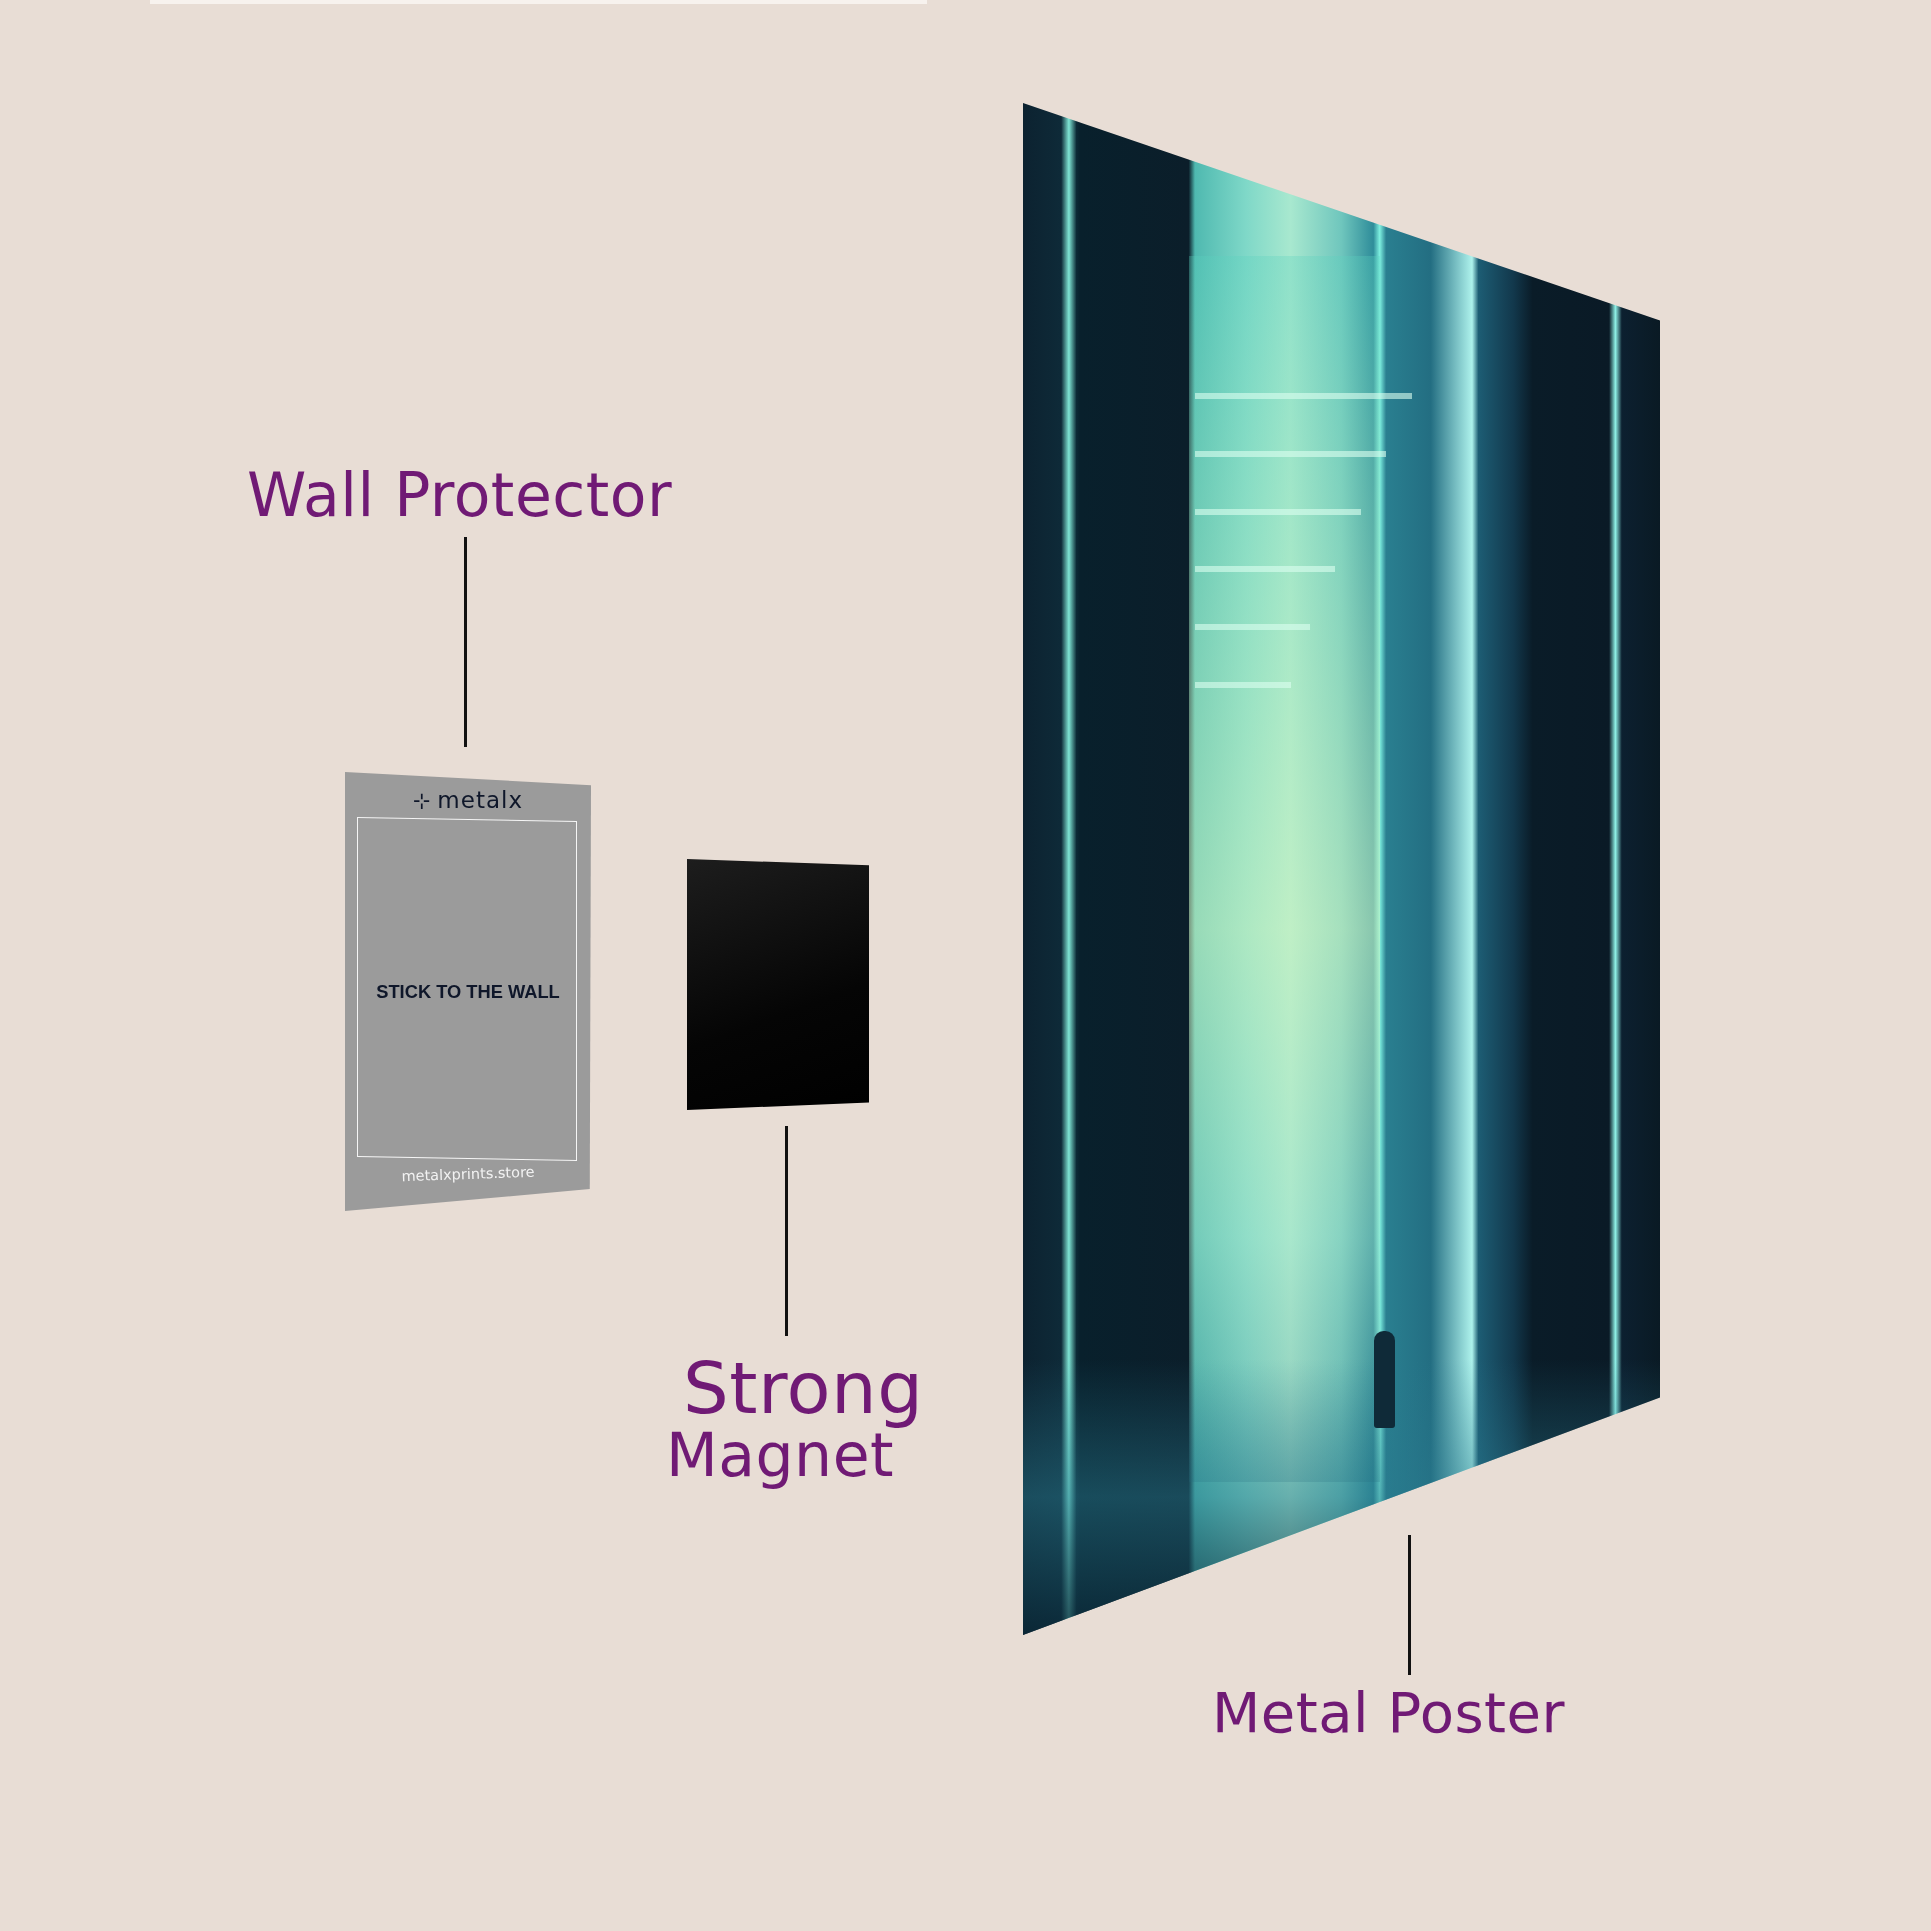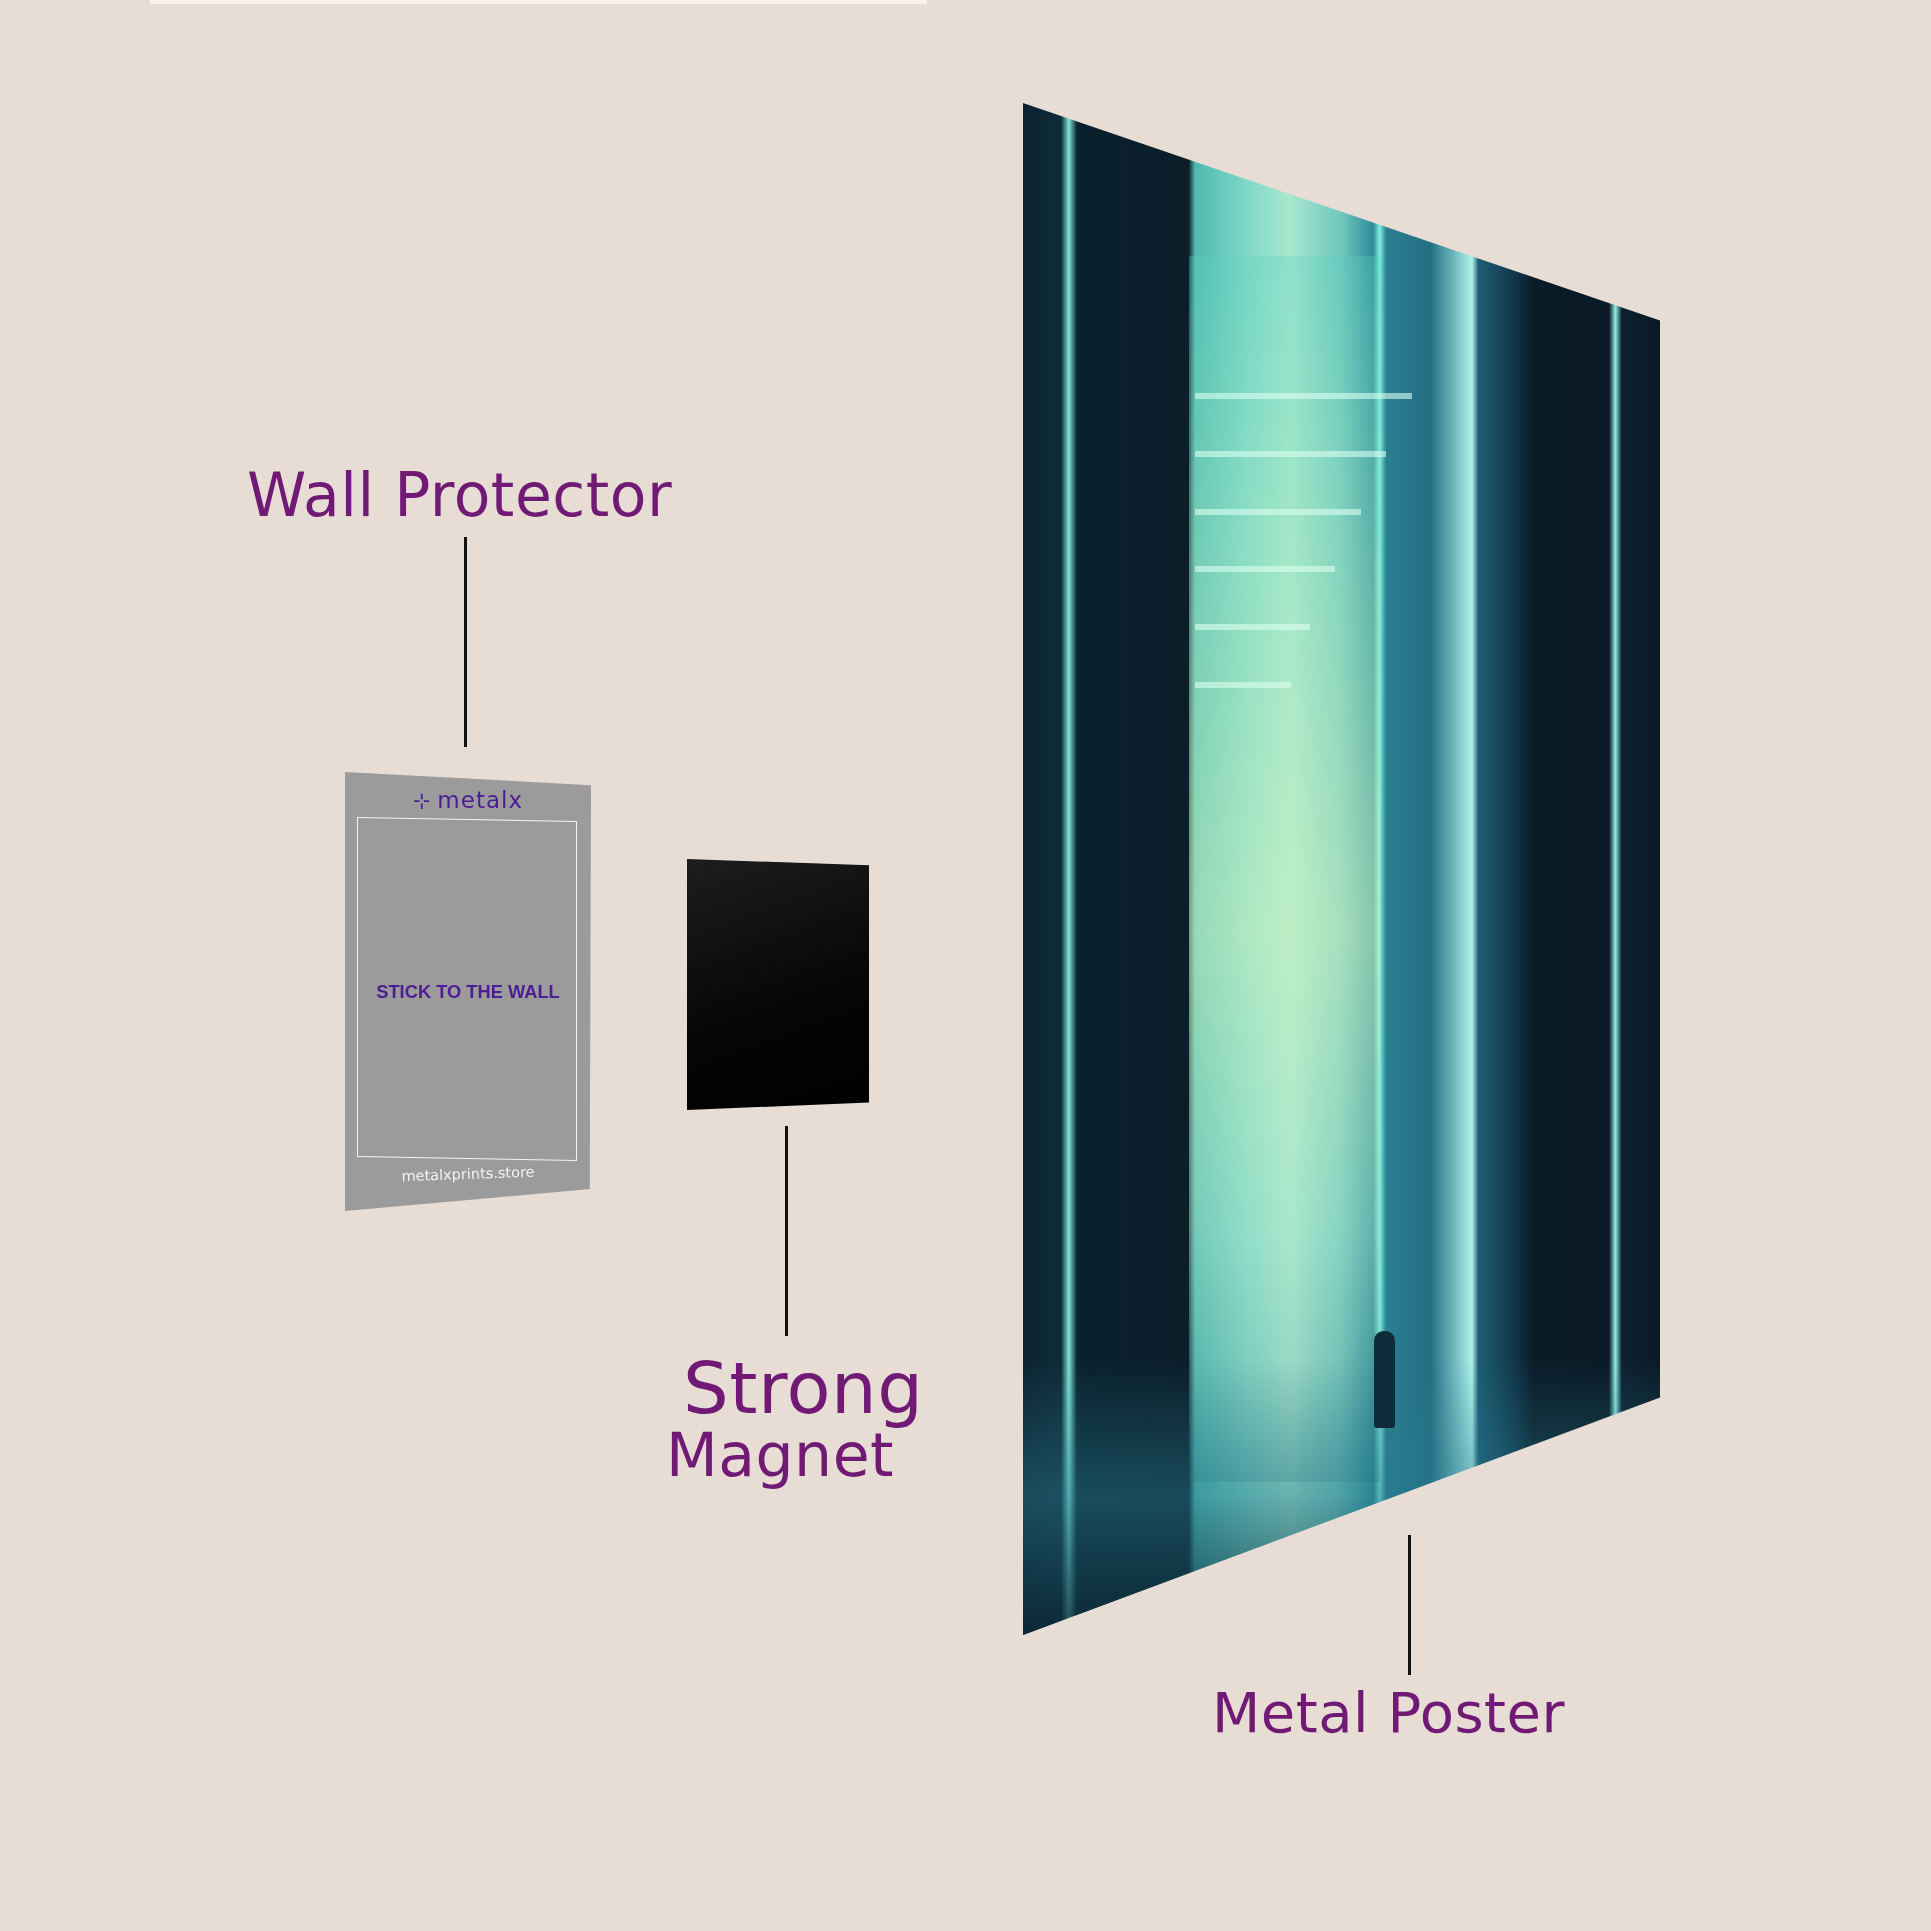--- a/index.html
+++ b/index.html
@@ -19,30 +19,30 @@
     .leader { position:absolute; width:2.9px; background:#111; }
 
     
     .protector {
       position:absolute; left:345px; top:772px; width:246px; height:439px;
       background:#9b9b9b;
       clip-path: polygon(0 0, 100% 3%, 99.5% 95%, 0 100%);
     }
     .protector .logo {
       position:absolute; left:0; right:0; top:15.4px; text-align:center;
-      color:#4c1d95; font-size:23px; font-family:"DejaVu Sans", sans-serif; letter-spacing:1px;
+      color:#0f172a; font-size:23px; font-family:"DejaVu Sans", sans-serif; letter-spacing:1px;
     }
     .protector .logo .mark { font-size:21px; margin-right:5.8px; }
     .protector .frame {
       position:absolute; left:11.6px; top:47px; width:218px; height:338px;
       border:1.9px solid #f5f5f5; transform:skewY(1deg);
     }
     .protector .stick {
       position:absolute; left:0; right:0; top:209px; text-align:center;
-      font-weight:bold; font-size:18.3px; color:#4c1d95; font-family:"Liberation Sans", sans-serif;
+      font-weight:bold; font-size:18.3px; color:#0f172a; font-family:"Liberation Sans", sans-serif;
     }
     .protector .site {
       position:absolute; left:0; right:0; top:394px; text-align:center;
       font-size:14.5px; color:#f2f2f2; font-family:"DejaVu Sans", sans-serif;
       transform:rotate(-2deg);
     }
 
     
     .magnet {
       position:absolute; left:687px; top:859px; width:182px; height:251px;

